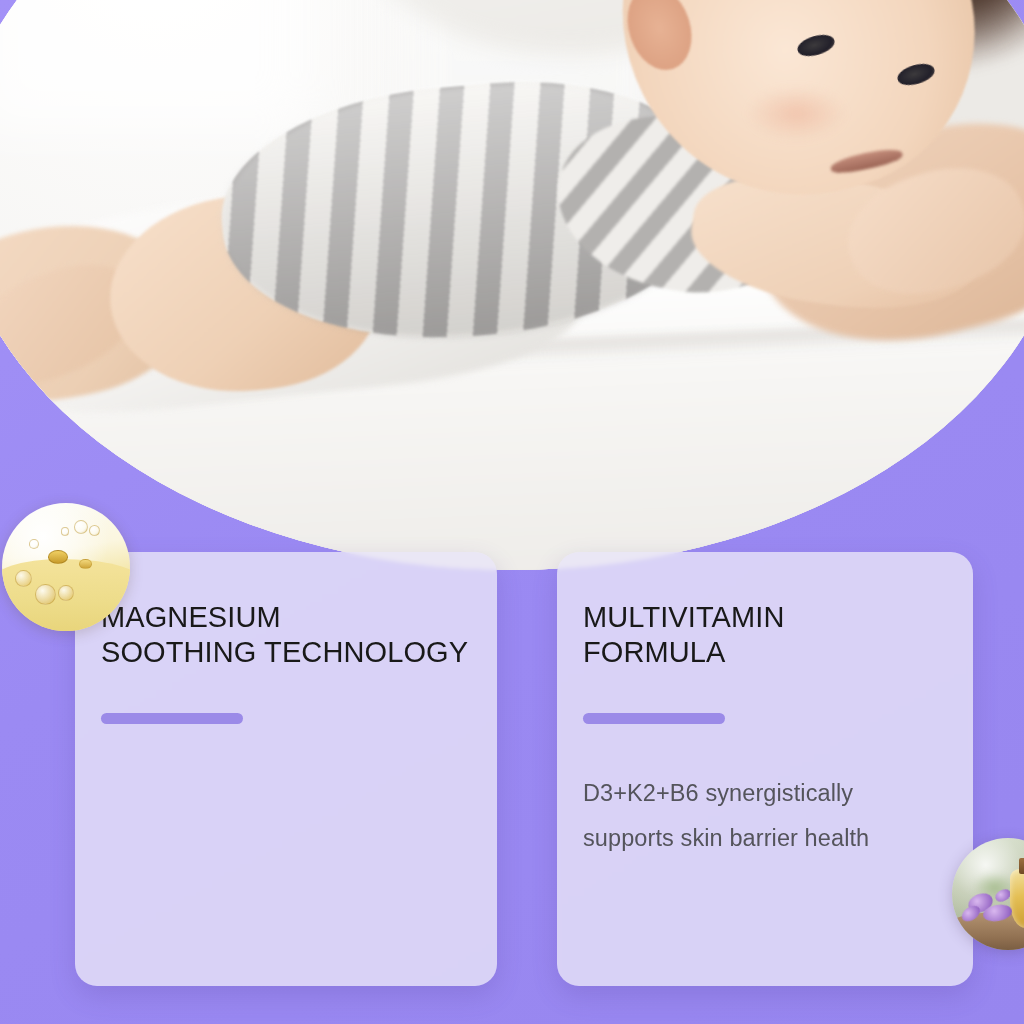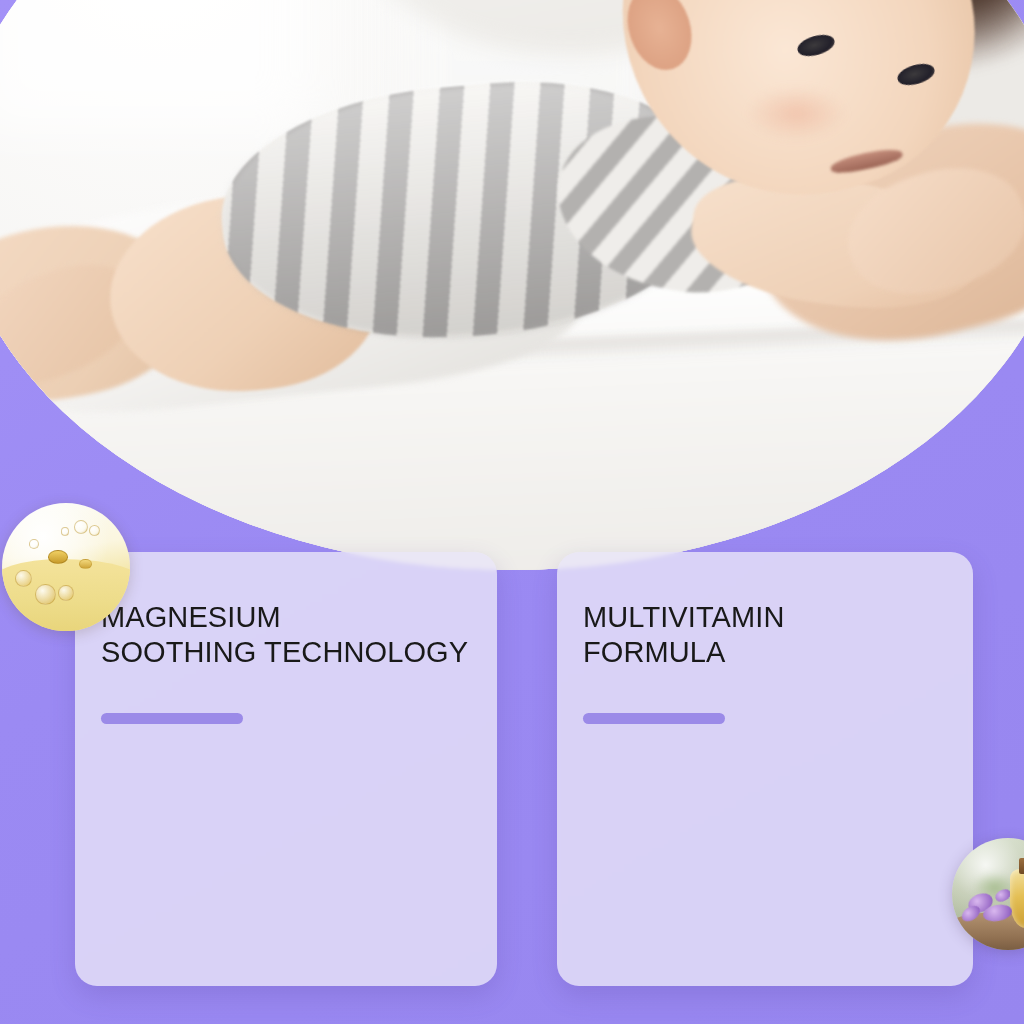--- a/index.html
+++ b/index.html
@@ -312,20 +312,22 @@
 SOOTHING TECHNOLOGY</h2>
       <div class="accent-bar"></div>
     </div>
   </div>
 
   <div class="card card-right">
     <div class="card-inner">
       <h2 class="card-title">MULTIVITAMIN
 FORMULA</h2>
       <div class="accent-bar"></div>
+      <p class="card-body">D3+K2+B6 synergistically
+supports skin barrier health</p>
     </div>
   </div>
 
   <div class="badge badge-oil">
     <div class="oil-wave"></div>
     <div class="ob b1"></div>
     <div class="ob b2"></div>
     <div class="ob b3"></div>
     <div class="ob b4"></div>
     <div class="ob b5"></div>

